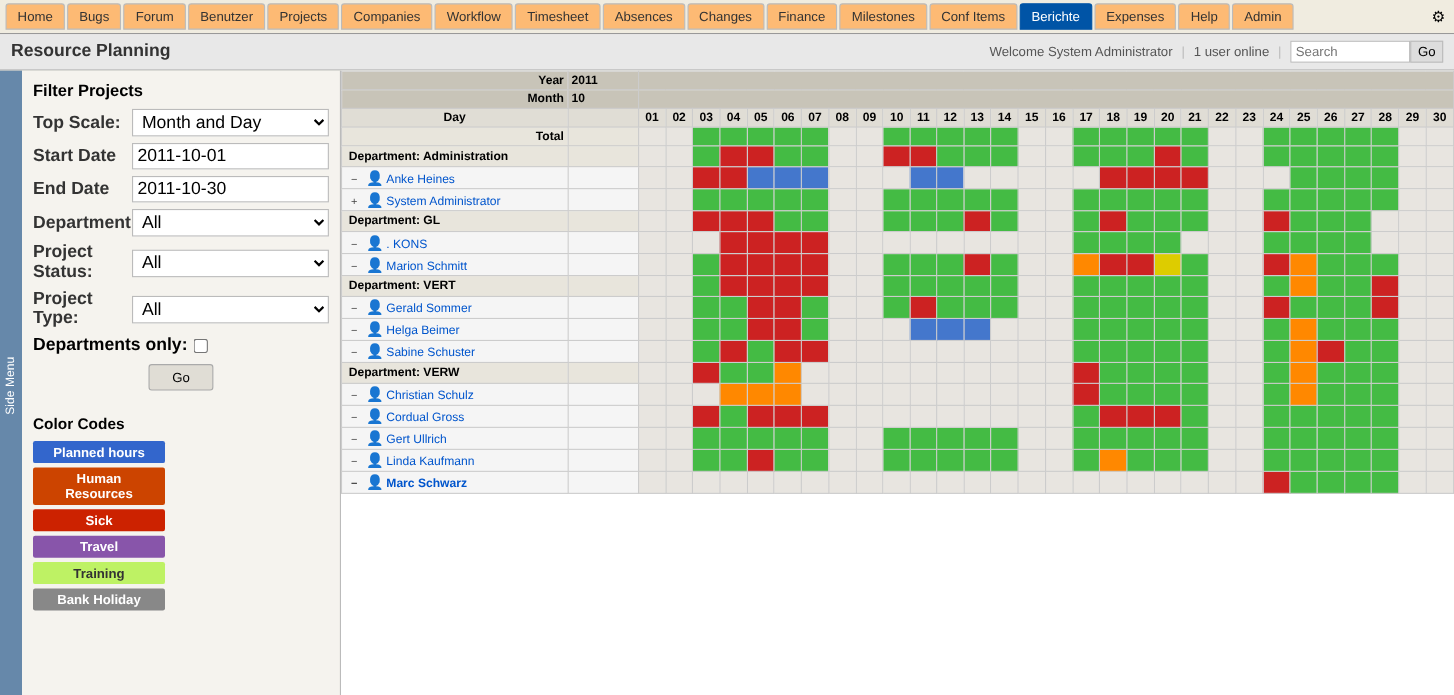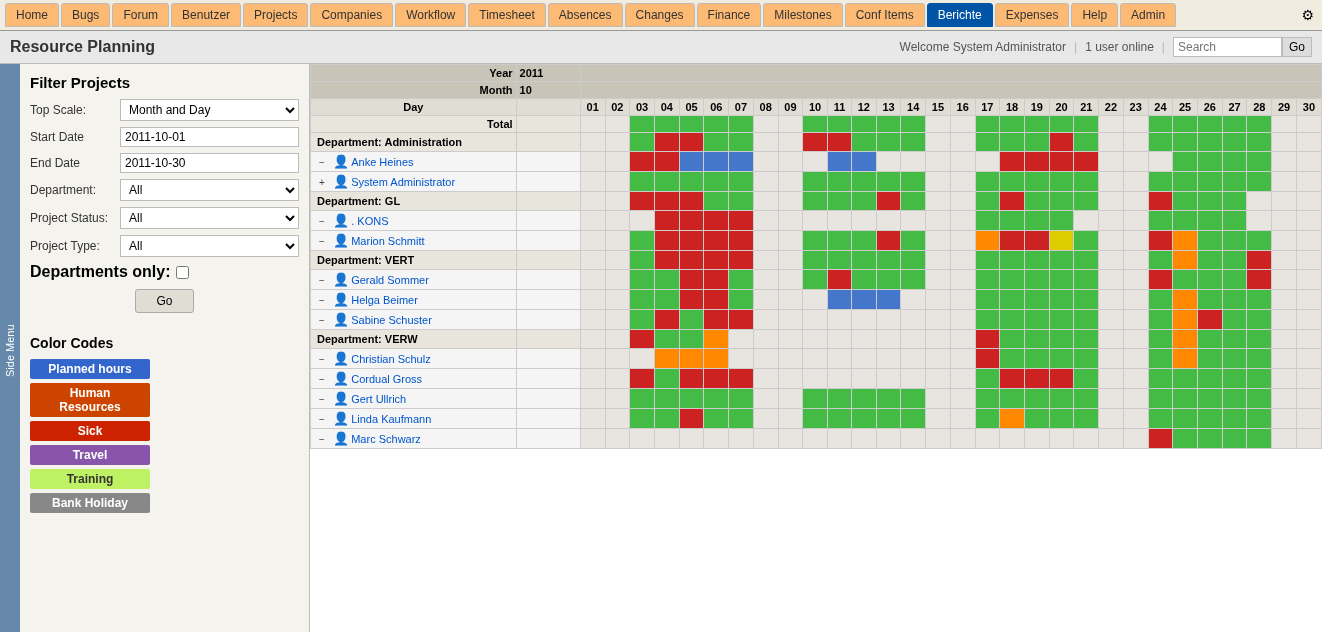--- a/index.html
+++ b/index.html
@@ -25,23 +25,23 @@
 
     
     .side-menu-tab { width: 20px; background: #6688aa; writing-mode: vertical-rl; text-orientation: mixed; transform: rotate(180deg); color: white; font-size: 11px; display: flex; align-items: center; justify-content: center; cursor: pointer; user-select: none; }
 
     
     .left-panel { width: 290px; background: #f5f3ee; border-right: 1px solid #bbb; padding: 10px; overflow-y: auto; flex-shrink: 0; display: flex; flex-direction: column; gap: 10px; }
 
     .filter-title { font-size: 15px; font-weight: bold; margin-bottom: 8px; }
 
     .filter-row { display: flex; align-items: center; margin-bottom: 6px; }
-    .filter-label { width: 90px; font-weight: normal; font-size: 12px; color: #333; }
+    .filter-label { width: 90px; font-weight: bold; font-size: 16px; color: #333; }
     .filter-value { flex: 1; }
-    .filter-value select, .filter-value input[type="text"] { width: 100%; border: 1px solid #bbb; padding: 2px 4px; font-size: 12px; background: white; }
+    .filter-value select, .filter-value input[type="text"] { width: 100%; border: 1px solid #bbb; padding: 2px 4px; font-size: 16px; background: white; }
     .filter-value select { appearance: auto; }
 
     .checkbox-row { display: flex; align-items: center; gap: 6px; margin-bottom: 6px; }
     .checkbox-row label { font-weight: bold; font-size: 16px; }
 
     .go-btn { display: block; margin: 8px auto; padding: 4px 20px; background: #e0ddd5; border: 1px solid #aaa; cursor: pointer; font-size: 12px; border-radius: 3px; }
 
     
     .color-codes { margin-top: 4px; }
     .color-codes-title { font-size: 14px; font-weight: bold; margin-bottom: 8px; }
@@ -823,21 +823,21 @@
             <td class="day-cell cell-empty"></td>
             <td class="day-cell cell-green"></td>
             <td class="day-cell cell-green"></td>
             <td class="day-cell cell-green"></td>
             <td class="day-cell cell-green"></td>
             <td class="day-cell cell-green"></td>
             <td class="day-cell cell-empty"></td>
             <td class="day-cell cell-empty"></td>
           </tr>
           <tr class="person-row">
-            <td class="name-cell" style="padding-left: 8px;"><span class="expand-btn">−</span><span class="user-icon">👤</span><a href="#">Marc Schwarz</a></td>
+            <td class="name-cell" style="padding-left: 8px; font-weight: bold;"><span class="expand-btn">−</span><span class="user-icon">👤</span><a href="#">Marc Schwarz</a></td>
             <td></td>
             <td class="day-cell cell-empty"></td>
             <td class="day-cell cell-empty"></td>
             <td class="day-cell cell-empty"></td>
             <td class="day-cell cell-empty"></td>
             <td class="day-cell cell-empty"></td>
             <td class="day-cell cell-empty"></td>
             <td class="day-cell cell-empty"></td>
             <td class="day-cell cell-empty"></td>
             <td class="day-cell cell-empty"></td>

